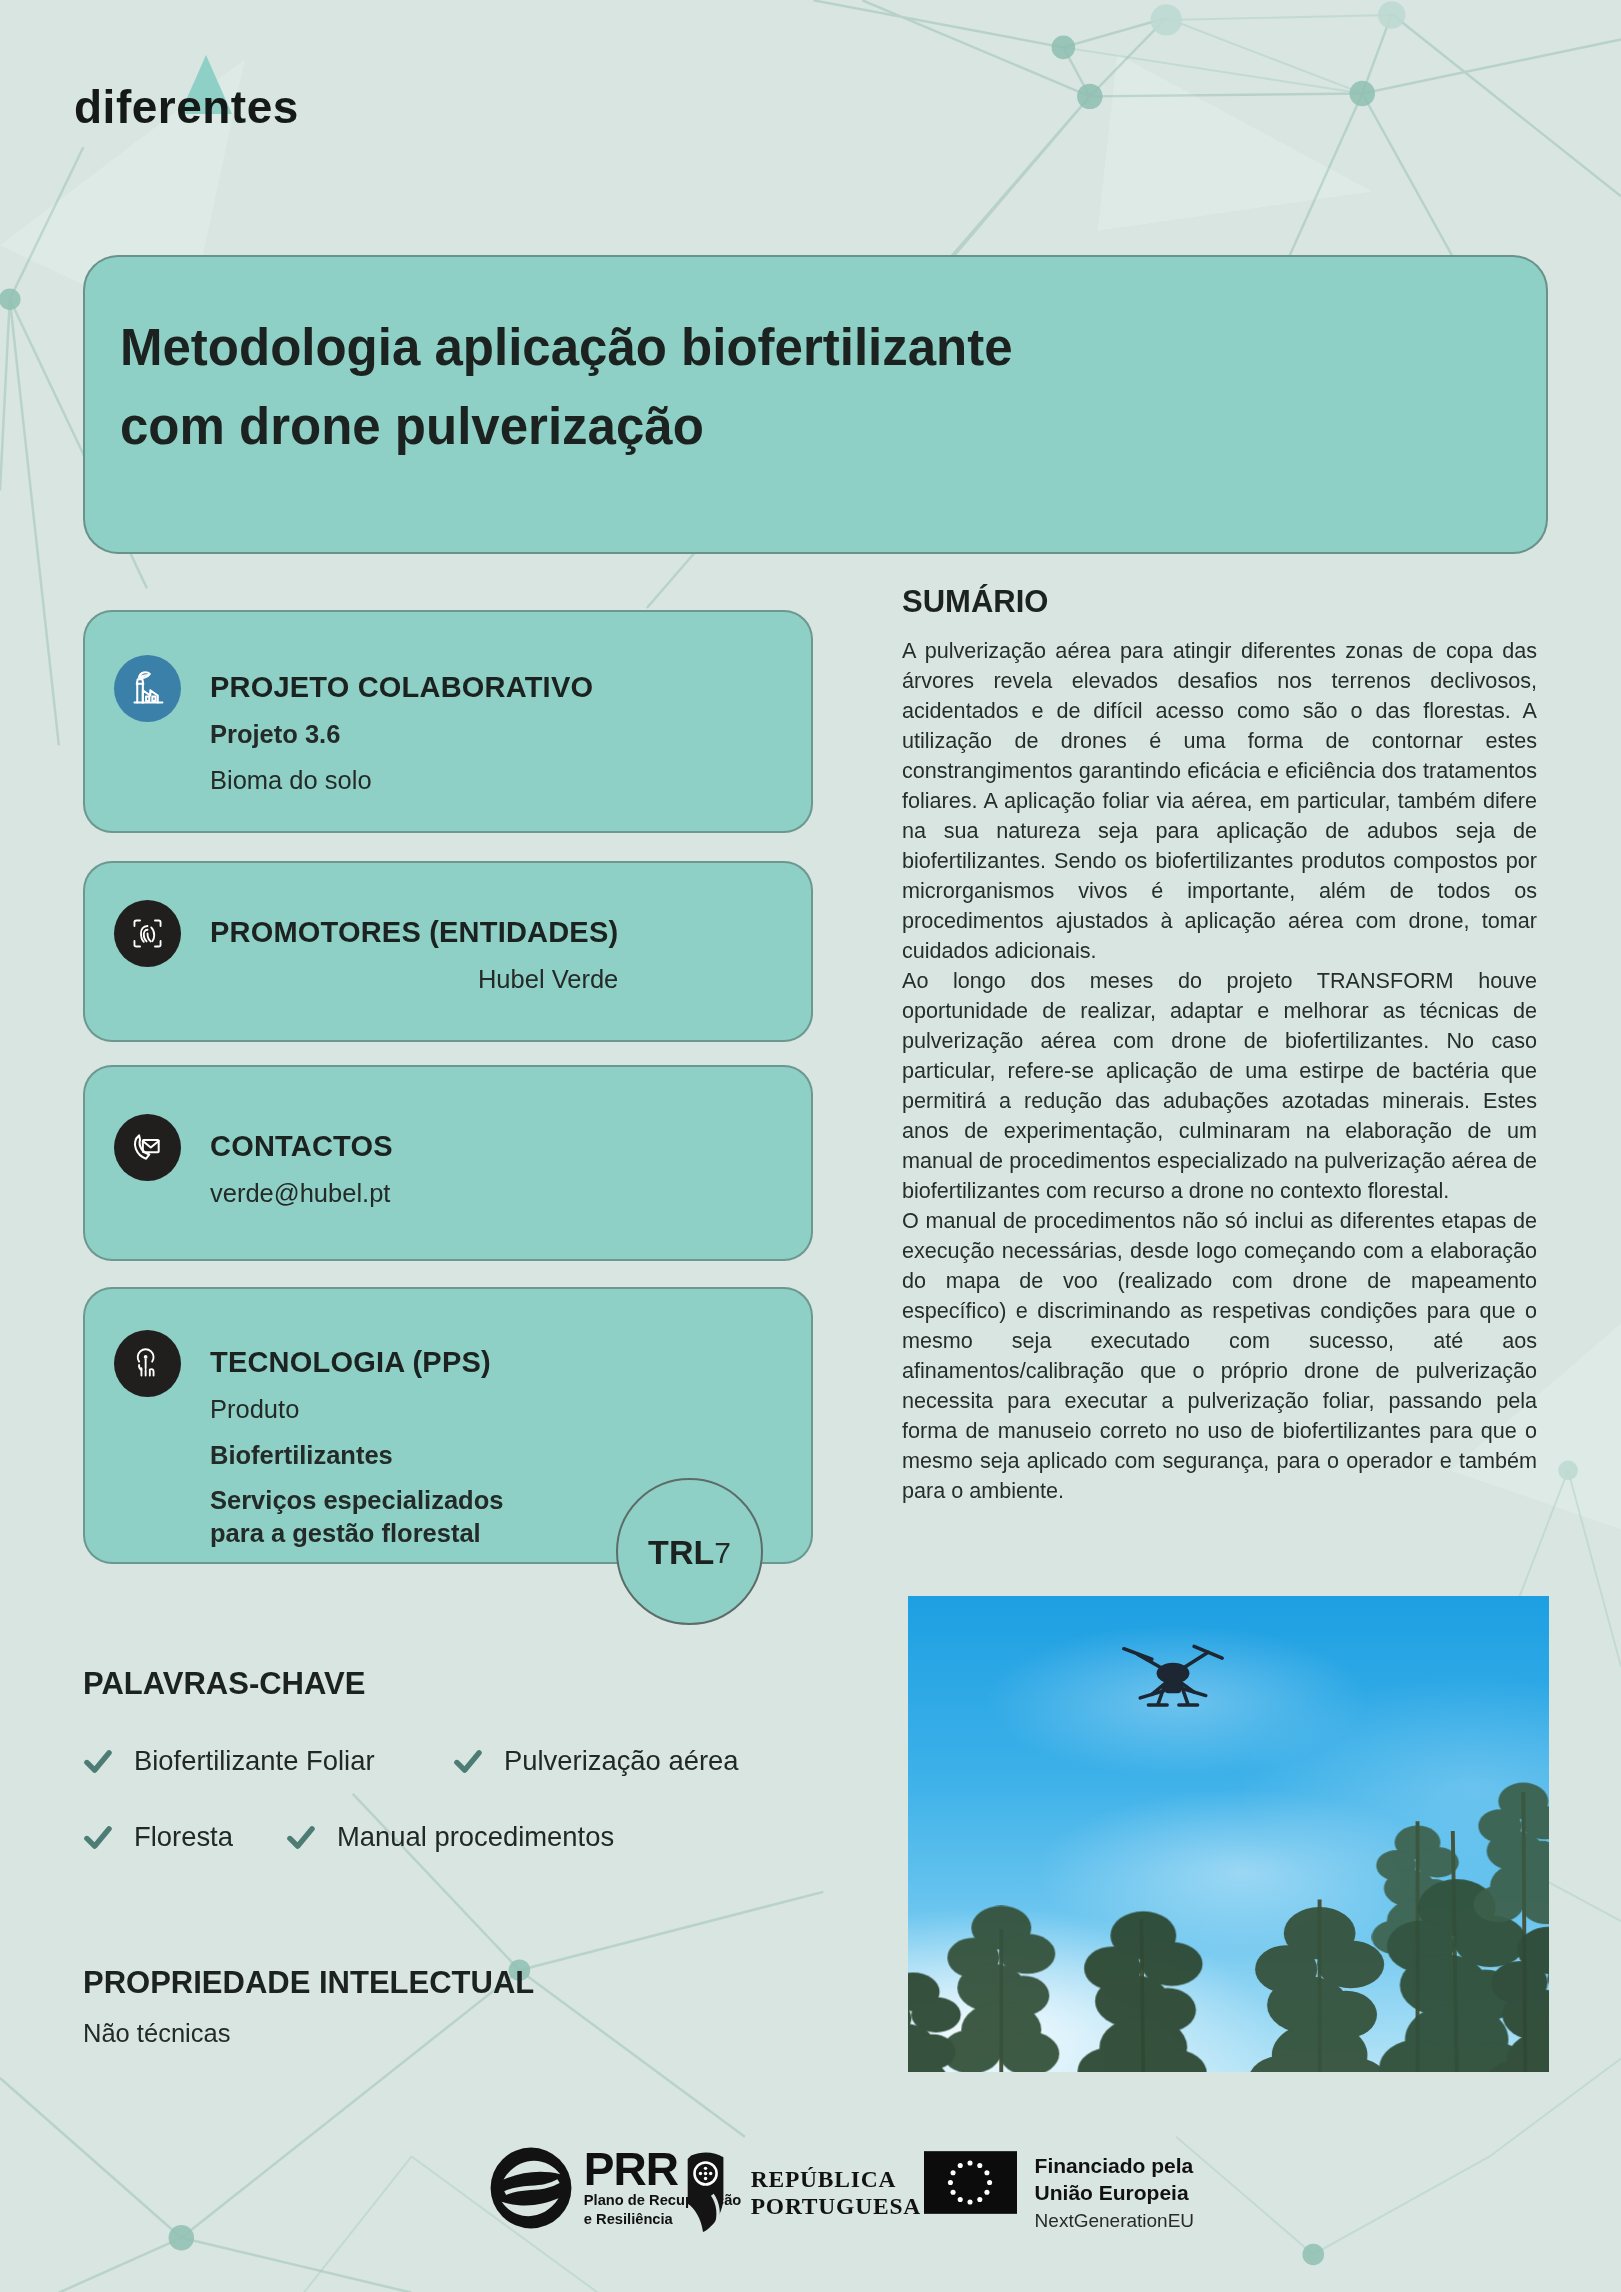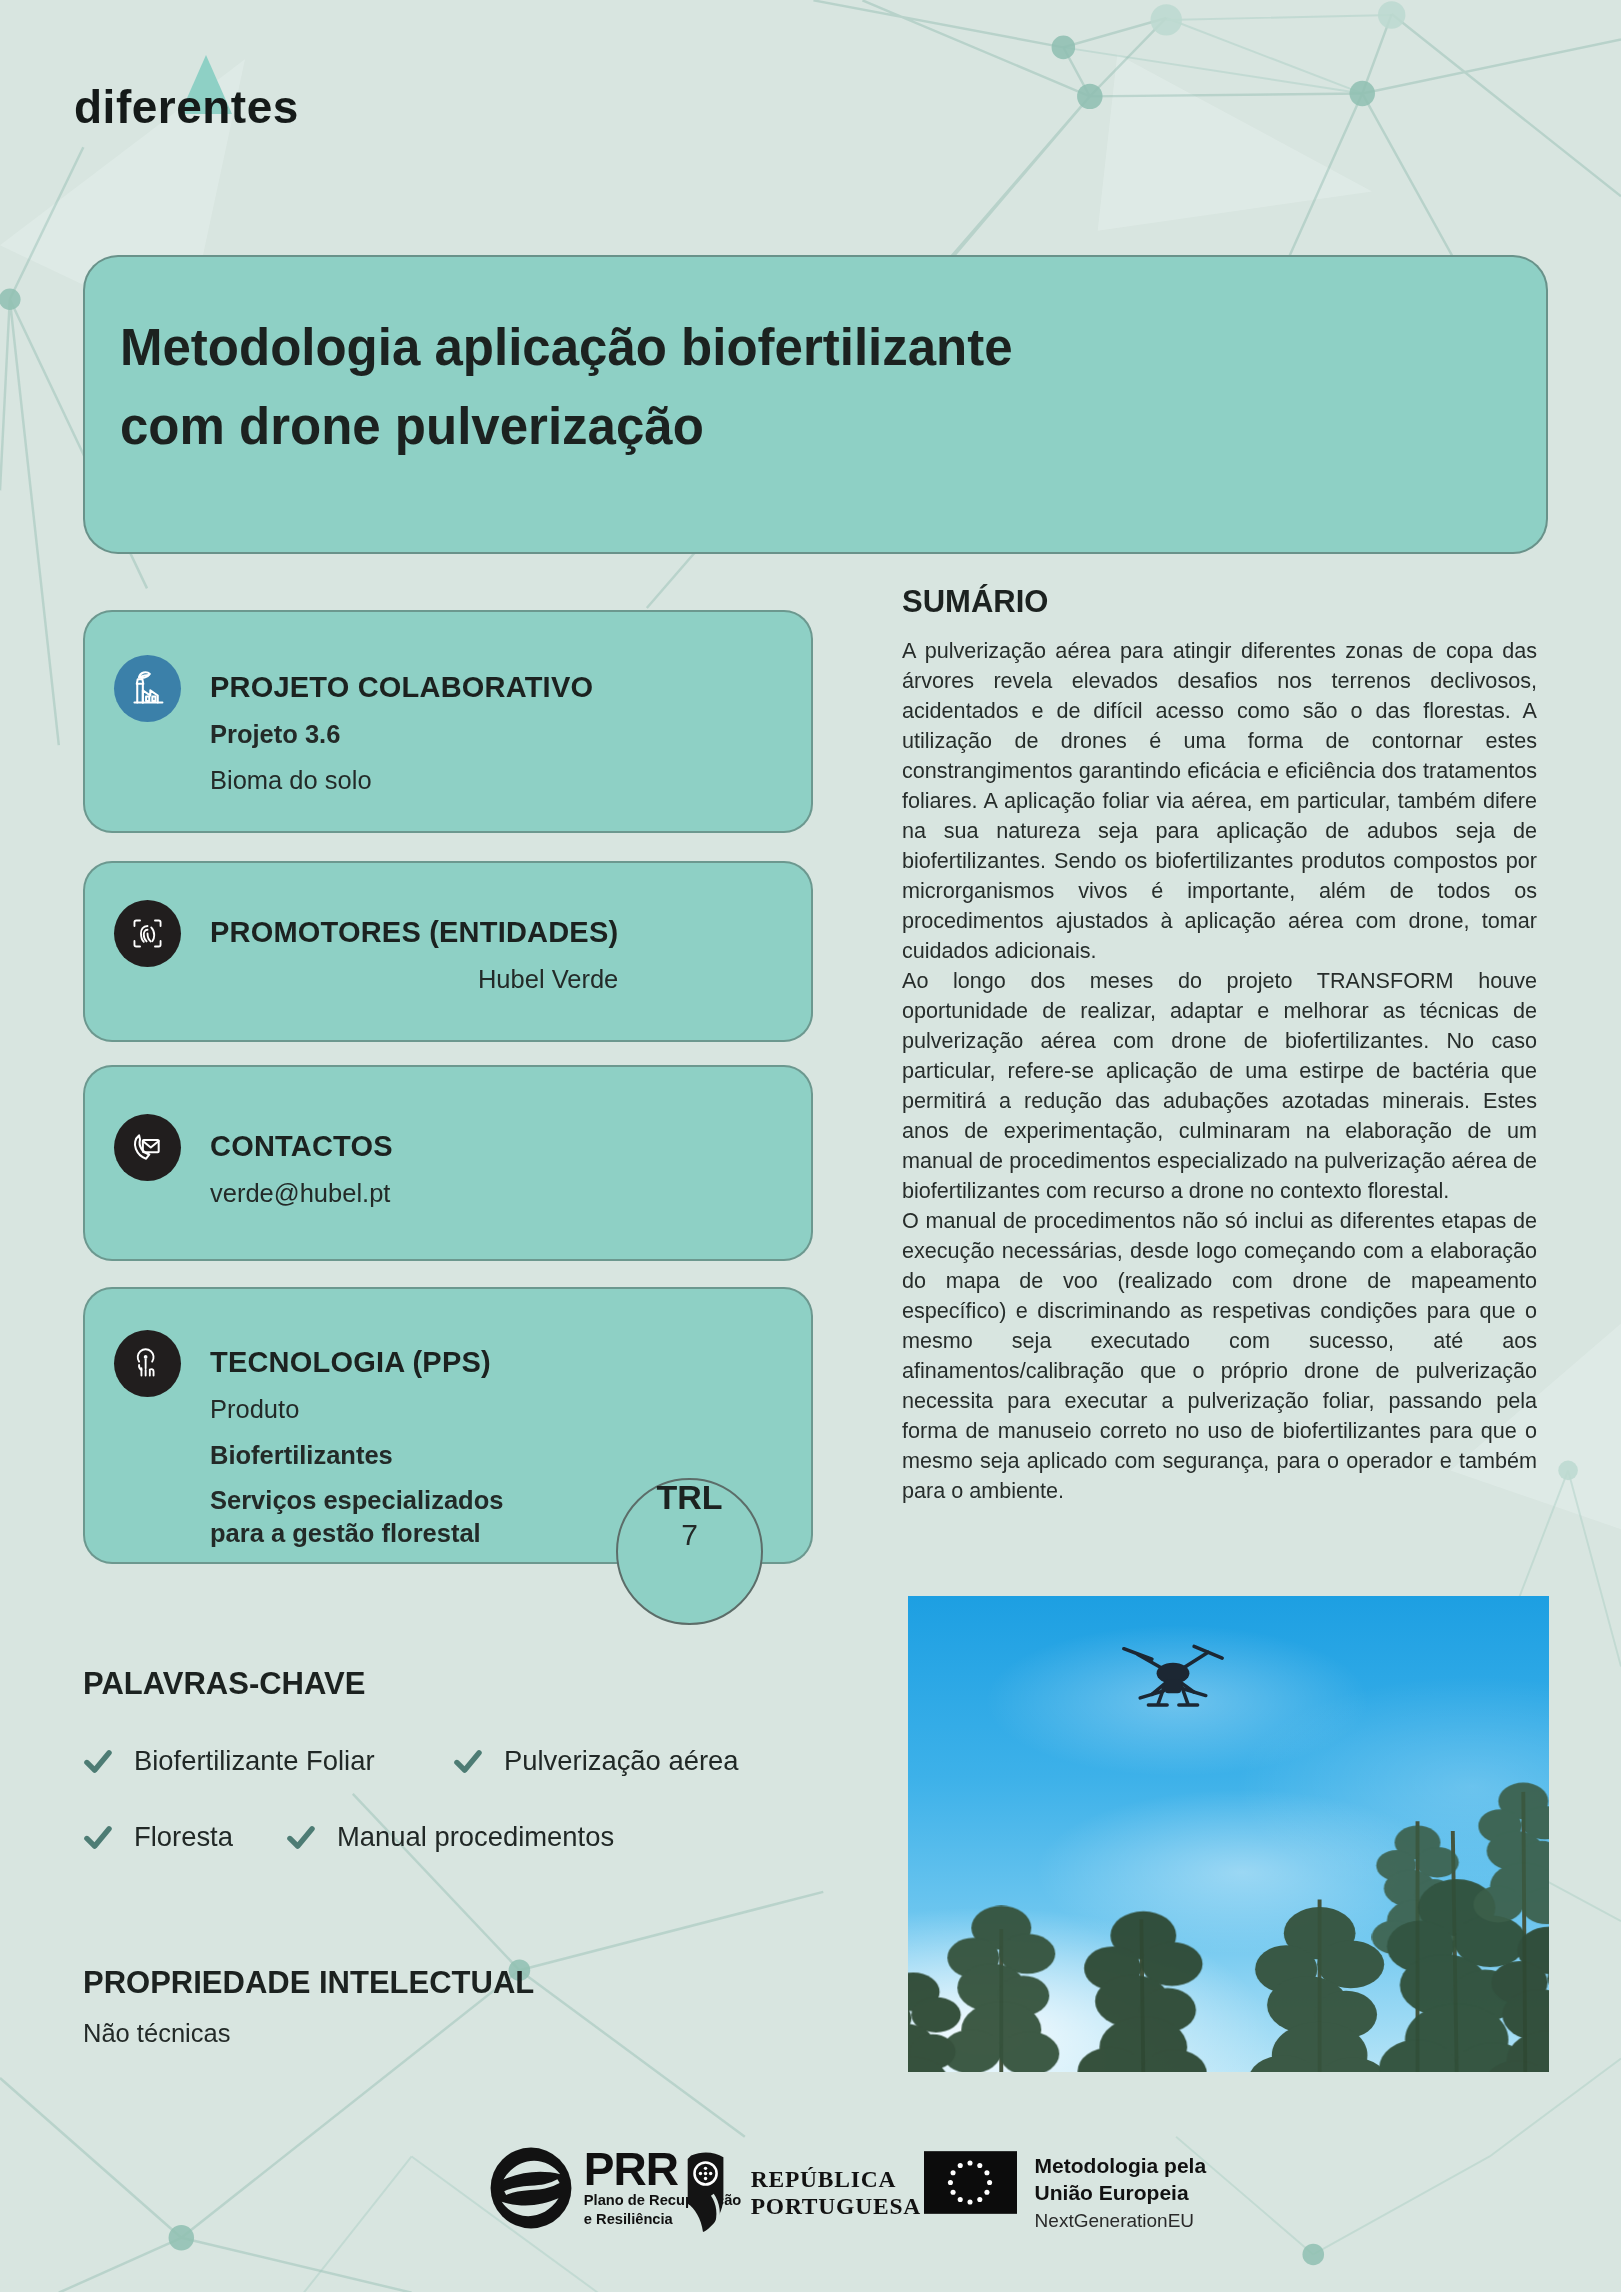--- a/index.html
+++ b/index.html
@@ -52,21 +52,21 @@
   .card-body .ln{margin:12.7px 0 0 0;font-size:25.5px;line-height:1.28;color:#22292 7;}
   .card-body .ln{color:#232a28;}
   .card-body .ln.b{font-weight:700;}
   .card-body .ln.first{margin-top:14.7px;}
   .ln-wrap{max-width:333px;}
 
   
   .trl-badge{
     position:absolute;left:616px;top:1478px;width:147px;height:147px;border-radius:50%;
     background:#8ed0c5;border:2.5px solid #5c6d69;box-sizing:border-box;z-index:3;
-    display:flex;flex-direction:column;align-items:center;justify-content:flex-start;
+    display:flex;flex-direction:row;align-items:center;justify-content:center;
   }
   .trl-label{font-size:34px;font-weight:700;color:#1c2220;line-height:1;}
   .trl-value{font-size:30px;font-weight:400;color:#232a28;line-height:1.15;margin-top:3.9px;}
 
   
   .summary{position:absolute;left:902px;top:584px;width:635px;}
   .summary h2{margin:0 0 15.7px 0;font-size:31px;font-weight:700;color:#1c2220;}
   .summary p{
     margin:0;font-size:21.6px;line-height:30px;text-align:justify;color:#272d2b;
   }
@@ -362,21 +362,21 @@
             <circle cx="29.7" cy="42" r="2.6"></circle>
           <circle cx="27" cy="32" r="2.6"></circle>
             <circle cx="29.7" cy="22" r="2.6"></circle>
             <circle cx="37" cy="14.7" r="2.6"></circle>
           <circle cx="47" cy="12" r="2.6"></circle>
             <circle cx="57" cy="14.7" r="2.6"></circle>
             <circle cx="64.3" cy="22" r="2.6"></circle>
         </g>
       </svg>
       <div class="eu-text">
-        <span class="eu-bold">Metodologia pela</span>
+        <span class="eu-bold">Financiado pela</span>
         <span class="eu-bold">União Europeia</span>
         <span class="eu-reg">NextGenerationEU</span>
       </div>
     </div>
 
   </footer>
 </div>
 
 
 </body></html>

